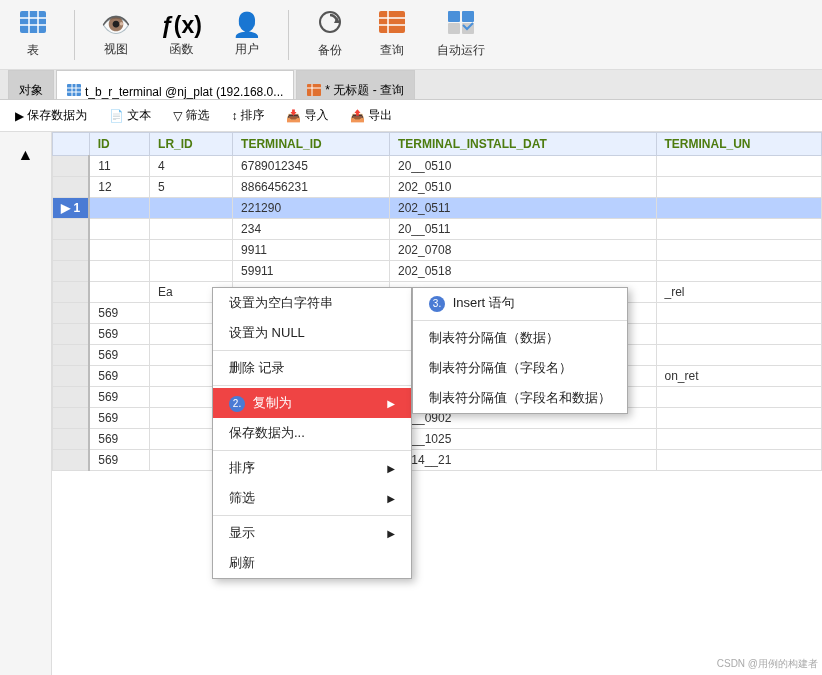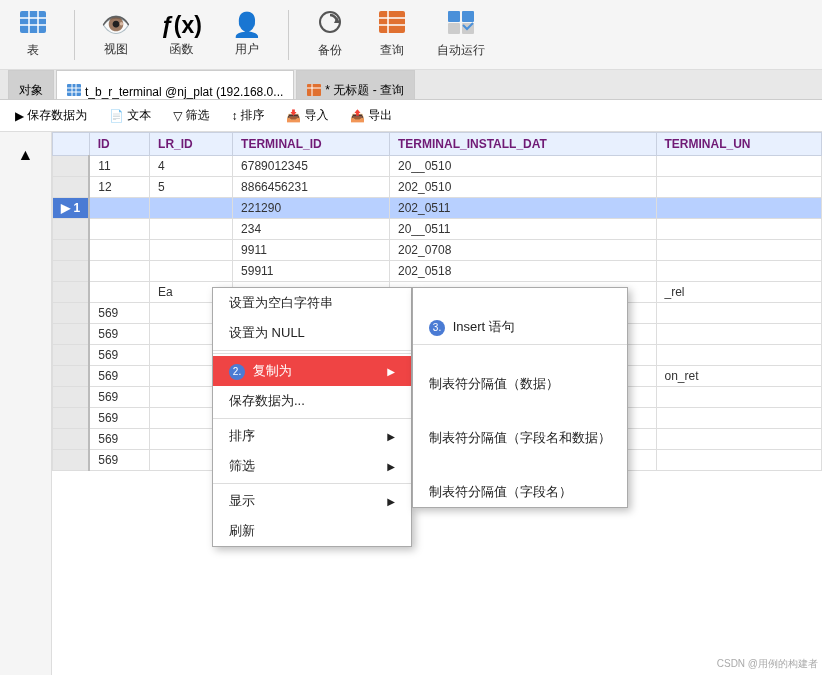--- a/index.html
+++ b/index.html
@@ -26,36 +26,36 @@
     .main { display: flex; flex: 1; height: calc(675px - 70px - 30px - 32px); }
 
     
     .sidebar { width: 52px; background: #f5f5f5; border-right: 1px solid #ddd; display: flex; flex-direction: column; align-items: center; padding-top: 8px; }
     .sidebar-btn { width: 30px; height: 30px; display: flex; align-items: center; justify-content: center; font-size: 16px; cursor: pointer; }
 
     
     .table-container { flex: 1; overflow: hidden; position: relative; background: #fff; }
 
     table { border-collapse: collapse; width: 100%; font-size: 12px; }
-    th { background: #e8f0fe; border: 1px solid #c8d0e0; padding: 4px 8px; text-align: left; font-weight: bold; color: #701a75; white-space: nowrap; position: sticky; top: 0; z-index: 1; }
+    th { background: #e8f0fe; border: 1px solid #c8d0e0; padding: 4px 8px; text-align: left; font-weight: bold; color: #4d7c0f; white-space: nowrap; position: sticky; top: 0; z-index: 1; }
     td { border: 1px solid #ddd; padding: 3px 8px; white-space: nowrap; color: #333; }
     tr.selected td { background: #b8d0ff; }
     td.row-num { background: #e8e8e8; color: #555; text-align: center; width: 30px; font-weight: bold; border-right: 2px solid #bbb; }
     tr.selected td.row-num { background: #4a7bd4; color: #fff; }
 
     
     .context-menu { position: absolute; top: 155px; left: 160px; background: #fff; border: 1px solid #aaa; box-shadow: 3px 3px 8px rgba(0,0,0,0.25); z-index: 100; min-width: 200px; font-size: 13px; }
     .ctx-item { padding: 6px 16px; cursor: pointer; display: flex; align-items: center; justify-content: space-between; color: #222; }
     .ctx-item.active { background: #ef4444; color: #fff; }
     .ctx-sep { height: 1px; background: #ddd; margin: 2px 0; }
     .ctx-arrow { font-size: 10px; }
 
     
     .submenu { position: absolute; top: 155px; left: 360px; background: #fff; border: 1px solid #aaa; box-shadow: 3px 3px 8px rgba(0,0,0,0.25); z-index: 101; min-width: 200px; font-size: 13px; }
-    .sub-item { padding: 6px 16px; cursor: pointer; color: #222; margin-top: 24px; }
+    .sub-item { padding: 6px 16px; cursor: pointer; color: #222; }
 
     .step-badge { background: #4a7bd4; color: #fff; border-radius: 50%; width: 16px; height: 16px; font-size: 10px; display: inline-flex; align-items: center; justify-content: center; margin-right: 4px; }
 
     
     .watermark { position: absolute; bottom: 4px; right: 4px; font-size: 10px; color: #aaa; text-align: right; }
   </style>
 </head>
 <body>
 
 <div class="toolbar">
@@ -320,20 +320,23 @@
     </div>
 
     <div class="context-menu">
       <div class="ctx-item">
         <span>设置为空白字符串</span>
       </div>
       <div class="ctx-item">
         <span>设置为 NULL</span>
       </div>
       <div class="ctx-sep"></div>
+      <div class="ctx-item">
+        <span>删除 记录</span>
+      </div>
       <div class="ctx-sep"></div>
       <div class="ctx-item active">
         <span>
           <span class="step-badge">2.</span>
           <span>复制为</span>
         </span>
         <span class="ctx-arrow">▶</span>
       </div>
       <div class="ctx-item">
         <span>保存数据为...</span>
@@ -360,22 +363,22 @@
     <div class="submenu">
       <div class="sub-item">
         <span class="step-badge">3.</span>
         <span>Insert 语句</span>
       </div>
       <div class="ctx-sep"></div>
       <div class="sub-item">
         <span>制表符分隔值（数据）</span>
       </div>
       <div class="sub-item">
+        <span>制表符分隔值（字段名）</span>
+      </div>
+      <div class="sub-item">
         <span>制表符分隔值（字段名和数据）</span>
       </div>
-      <div class="sub-item">
-        <span>制表符分隔值（字段名）</span>
-      </div>
     </div>
 
     <div class="watermark">CSDN @用例的构建者</div>
   </div>
 </div>
 
 </body></html>

